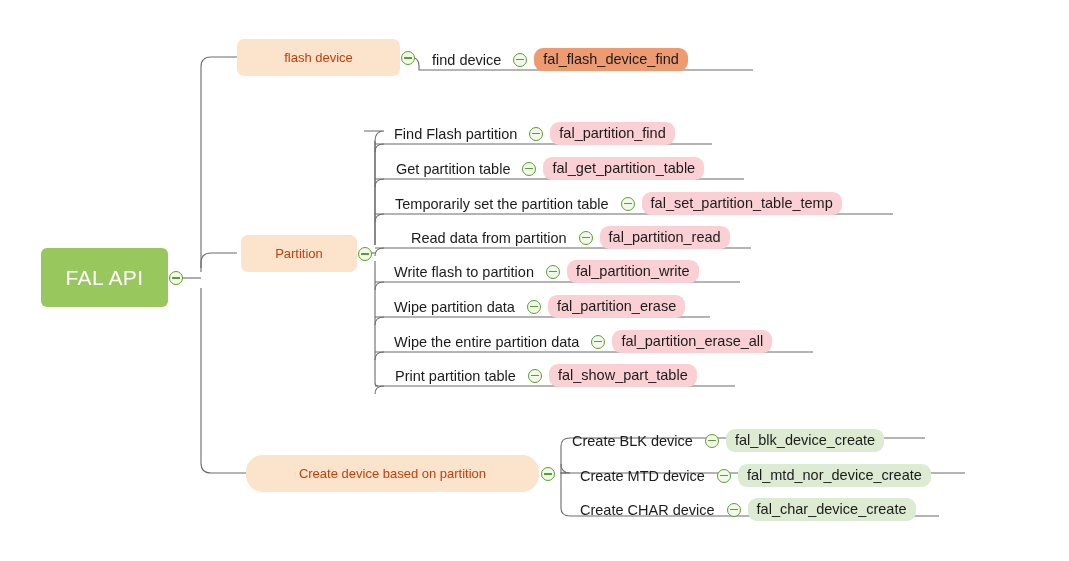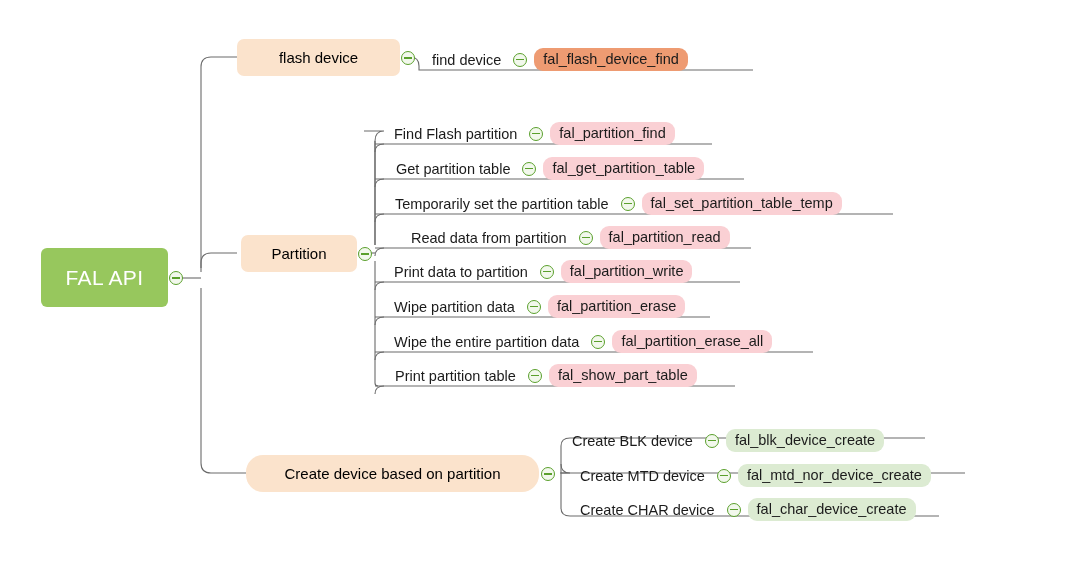--- a/index.html
+++ b/index.html
@@ -39,23 +39,23 @@
   }
   .root-node {
     background: #97c75d;
     color: #ffffff;
     border-radius: 6px;
     font-size: 21px;
     letter-spacing: 0.4px;
   }
   .branch-node {
     background: #fbe3cc;
-    color: #000000;
+    color: #c2410c;
     border-radius: 7px;
-    font-size: 15px;
+    font-size: 13px;
   }
 
   
   .leaf {
     position: absolute;
     display: flex;
     align-items: center;
     white-space: nowrap;
   }
   .leaf-label {
@@ -201,21 +201,21 @@
     <span class="tag tag-pink">fal_set_partition_table_temp</span>
   </div>
 
   <div class="leaf" style="left:411px; top:226px;">
     <span class="leaf-label">Read data from partition</span>
     <span class="toggle"></span>
     <span class="tag tag-pink">fal_partition_read</span>
   </div>
 
   <div class="leaf" style="left:394px; top:260px;">
-    <span class="leaf-label">Print data to partition</span>
+    <span class="leaf-label">Write flash to partition</span>
     <span class="toggle"></span>
     <span class="tag tag-pink">fal_partition_write</span>
   </div>
 
   <div class="leaf" style="left:394px; top:330px;">
     <span class="leaf-label">Wipe the entire partition data</span>
     <span class="toggle"></span>
     <span class="tag tag-pink">fal_partition_erase_all</span>
   </div>
 

